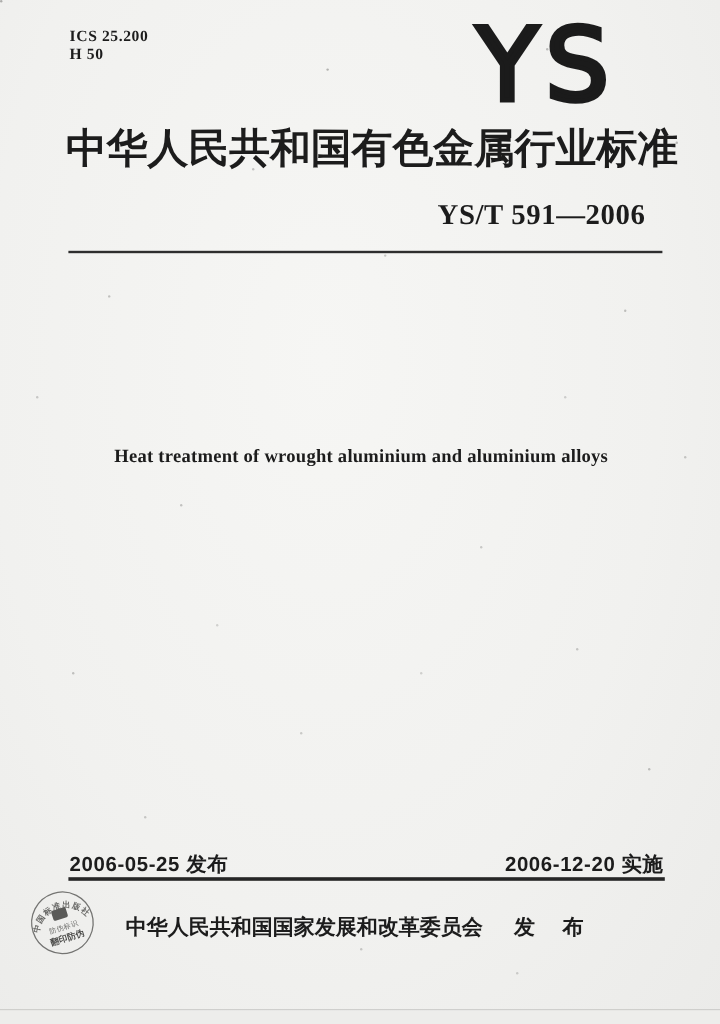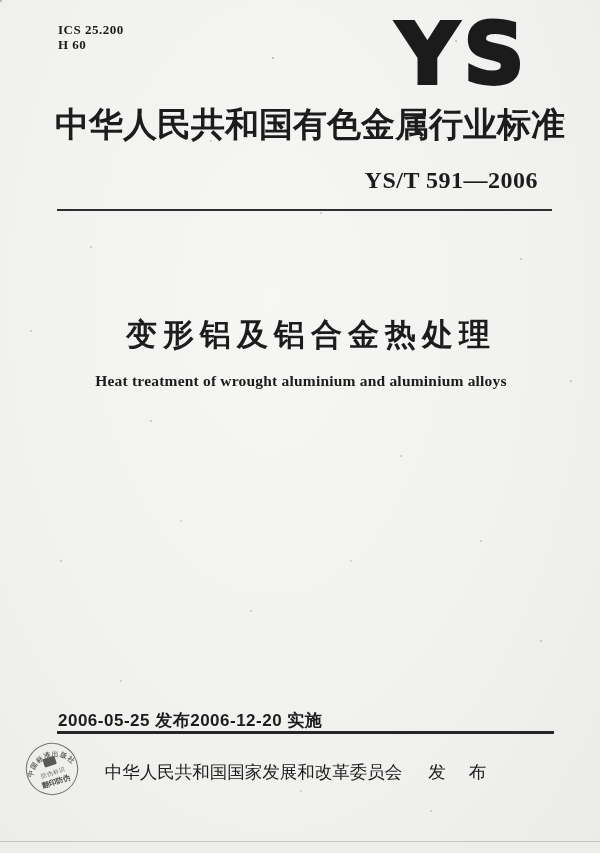--- a/index.html
+++ b/index.html
@@ -26,21 +26,21 @@
       180px 520px #d0d0ce, 300px 790px #c6c6c4, 430px 810px #c9c9c7;
   }
   .ics-block{
     position:absolute;left:58px;top:22px;
     font-family:"Liberation Serif","DejaVu Serif",serif;
     font-weight:bold;font-size:13px;line-height:1.18;letter-spacing:0.5px;
   }
   .ys-logo{
     position:absolute;left:397px;top:12px;
     font-family:"DejaVu Sans","Liberation Sans",sans-serif;
-    font-weight:bold;font-size:84px;line-height:1;letter-spacing:6px;
+    font-weight:normal;font-size:84px;line-height:1;letter-spacing:6px;
     color:#1b1b1b;-webkit-text-stroke:4px #1b1b1b;
   }
   .type-title{
     position:absolute;left:55px;top:104px;width:498px;
     font-weight:bold;font-size:34px;line-height:1.2;white-space:nowrap;
     letter-spacing:0px;text-align:center;
   }
   .std-number{
     position:absolute;right:62px;top:167px;
     font-family:"Liberation Serif","DejaVu Serif",serif;
@@ -55,29 +55,29 @@
     font-weight:bold;font-size:31px;letter-spacing:6px;white-space:nowrap;
   }
   .sub-title{
     position:absolute;left:0;right:0;top:372px;
     padding-left:2px;text-align:center;
     font-family:"Liberation Serif","DejaVu Serif",serif;
     font-weight:bold;font-size:15.5px;letter-spacing:0.2px;
   }
   .dates-row{
     position:absolute;left:58px;top:709px;width:495px;
-    display:flex;justify-content:flex-start;
+    display:flex;justify-content:space-between;
     font-weight:bold;font-size:17px;letter-spacing:0.5px;
   }
   .footer-rule{
     position:absolute;left:57px;top:731px;width:497px;height:2.5px;background:#262626;
   }
   .publisher-row{
     position:absolute;left:0;right:0;top:760px;
-    text-align:center;font-weight:normal;font-size:17.5px;white-space:nowrap;
+    text-align:center;font-weight:bold;font-size:17.5px;white-space:nowrap;
   }
   .publish-label{display:inline-block;margin-left:26px;letter-spacing:9px;}
   .seal{
     position:absolute;left:23px;top:740px;width:58px;height:58px;
     filter:blur(0.4px);opacity:0.82;
   }
   .bottom-edge-line{
     position:absolute;left:0;top:841px;width:600px;height:1px;background:#c7c7c5;
   }
   .bottom-strip{
@@ -85,32 +85,31 @@
   }
 </style>
 </head>
 <body>
 
 <div class="page">
   <div class="specks"></div>
 
   <div class="ics-block">
     <div>ICS 25.200</div>
-    <div>H 60</div>
+    <div>H 50</div>
   </div>
 
   <div class="ys-logo">YS</div>
 
   <div class="type-title">中华人民共和国有色金属行业标准</div>
 
   <div class="std-number">YS/T 591—2006</div>
 
   <div class="header-rule"></div>
 
-  <div class="main-title">变形铝及铝合金热处理</div>
 
   <div class="sub-title">Heat treatment of wrought aluminium and aluminium alloys</div>
 
   <div class="dates-row">
     <span>2006-05-25 发布</span>
     <span>2006-12-20 实施</span>
   </div>
 
   <div class="footer-rule"></div>
 

